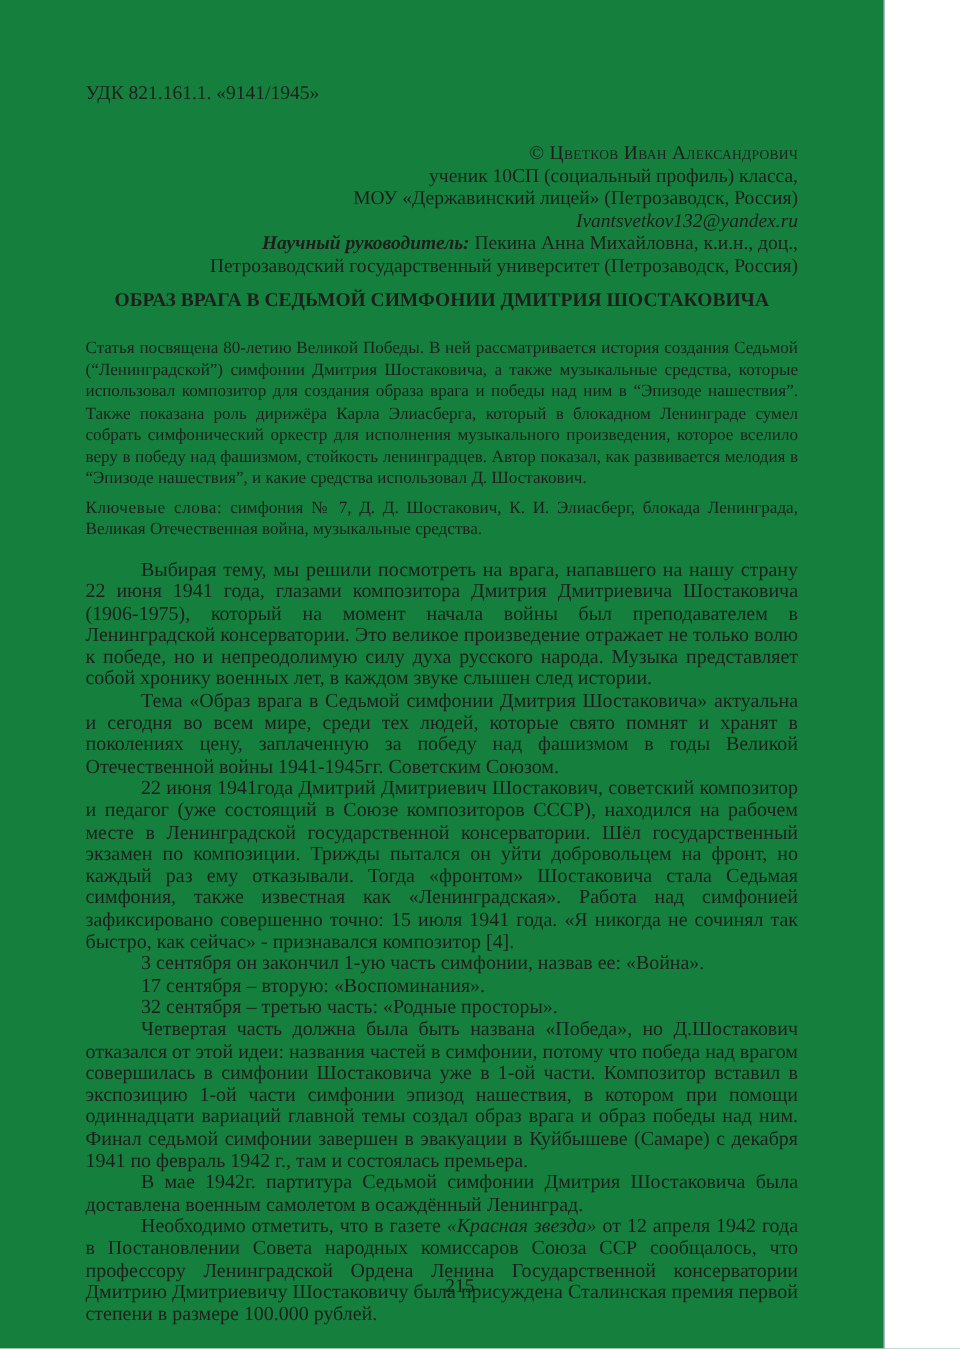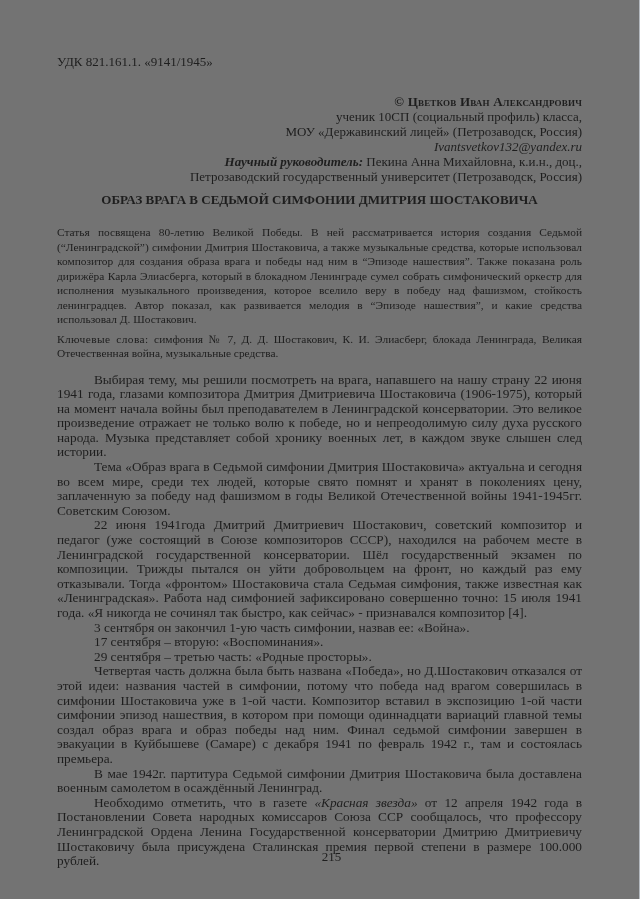--- a/index.html
+++ b/index.html
@@ -2,44 +2,44 @@
 <html lang="ru"><head>
 <meta charset="utf-8">
 <style>
   html, body {
     margin: 0;
     padding: 0;
     background: #ffffff;
   }
   .page {
     position: relative;
-    width: 640px;
+    width: 590px;
     height: 899px;
-    background: #737373;
+    background: #15803d;
     box-sizing: border-box;
     border-right: 1px solid #b4b9bf;
     font-family: "Liberation Serif", "DejaVu Serif", serif;
     color: #1e1e1e;
     overflow: hidden;
   }
   .content {
     padding: 54px 57px 0 57px;
   }
   .udc {
     font-size: 13px;
     line-height: 15px;
   }
   .author-block {
     margin-top: 25px;
     text-align: right;
     font-size: 13px;
     line-height: 15px;
   }
   .author-name {
-    font-weight: bold;
+    font-weight: normal;
     font-variant: small-caps;
     letter-spacing: 0.2px;
     margin-top: 19px;
   }
   .email {
     font-style: italic;
   }
   .advisor-label {
     font-weight: bold;
     font-style: italic;
@@ -112,21 +112,21 @@
     <div class="abstract">Статья посвящена 80-летию Великой Победы. В ней рассматривается история создания Седьмой (“Ленинградской”) симфонии Дмитрия Шостаковича, а также музыкальные средства, которые использовал композитор для создания образа врага и победы над ним в “Эпизоде нашествия”. Также показана роль дирижёра Карла Элиасберга, который в блокадном Ленинграде сумел собрать симфонический оркестр для исполнения музыкального произведения, которое вселило веру в победу над фашизмом, стойкость ленинградцев. Автор показал, как развивается мелодия в “Эпизоде нашествия”, и какие средства использовал Д. Шостакович.</div>
 
     <div class="keywords"><span class="keywords-label">Ключевые слова:</span><span> симфония № 7, Д. Д. Шостакович, К. И. Элиасберг, блокада Ленинграда, Великая Отечественная война, музыкальные средства.</span></div>
 
     <div class="main-text">
       <p>Выбирая тему, мы решили посмотреть на врага, напавшего на нашу страну 22 июня 1941 года, глазами композитора Дмитрия Дмитриевича Шостаковича (1906-1975), который на момент начала войны был преподавателем в Ленинградской консерватории. Это великое произведение отражает не только волю к победе, но и непреодолимую силу духа русского народа. Музыка представляет собой хронику военных лет, в каждом звуке слышен след истории.</p>
       <p>Тема «Образ врага в Седьмой симфонии Дмитрия Шостаковича» актуальна и сегодня во всем мире, среди тех людей, которые свято помнят и хранят в поколениях цену, заплаченную за победу над фашизмом в годы Великой Отечественной войны 1941-1945гг. Советским Союзом.</p>
       <p>22 июня 1941года Дмитрий Дмитриевич Шостакович, советский композитор и педагог (уже состоящий в Союзе композиторов СССР), находился на рабочем месте в Ленинградской государственной консерватории. Шёл государственный экзамен по композиции. Трижды пытался он уйти добровольцем на фронт, но каждый раз ему отказывали. Тогда «фронтом» Шостаковича стала Седьмая симфония, также известная как «Ленинградская». Работа над симфонией зафиксировано совершенно точно: 15 июля 1941 года.  «Я никогда не сочинял так быстро, как сейчас» - признавался композитор [4].</p>
       <p>3 сентября он закончил 1-ую часть симфонии, назвав ее: «Война».</p>
       <p>17 сентября – вторую: «Воспоминания».</p>
-      <p>29 сентября – третью часть: «Родные просторы».</p>
+      <p>32 сентября – третью часть: «Родные просторы».</p>
       <p>Четвертая часть должна была быть названа «Победа», но Д.Шостакович отказался от этой идеи: названия частей в симфонии, потому что победа над врагом совершилась в симфонии Шостаковича уже в 1-ой части. Композитор вставил в экспозицию 1-ой части симфонии эпизод нашествия, в котором при помощи одиннадцати вариаций главной темы создал образ врага и образ победы над ним. Финал седьмой симфонии завершен в эвакуации в Куйбышеве (Самаре) с декабря 1941 по февраль 1942 г., там и состоялась премьера.</p>
       <p>В мае 1942г. партитура Седьмой симфонии Дмитрия Шостаковича была доставлена военным самолетом в осаждённый Ленинград.</p>
       <p><span>Необходимо отметить, что в  газете </span><span class="journal-italic">«Красная звезда»</span><span> от 12 апреля 1942 года в Постановлении Совета народных комиссаров Союза ССР сообщалось, что профессору Ленинградской Ордена Ленина Государственной консерватории Дмитрию Дмитриевичу Шостаковичу была присуждена Сталинская премия первой степени в размере 100.000 рублей.</span></p>
     </div>
 
   </div>
 
   <div class="page-number">215</div>
 </div>
 

